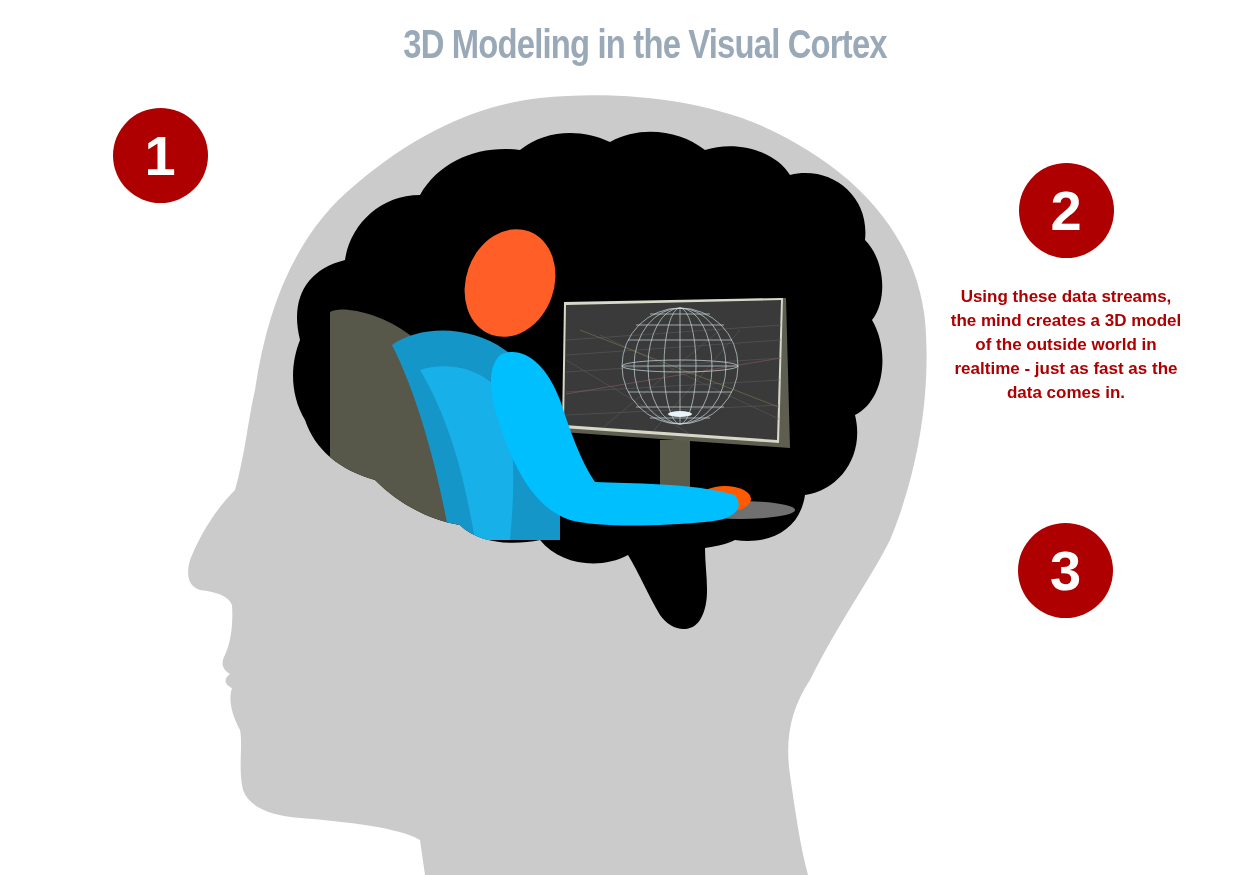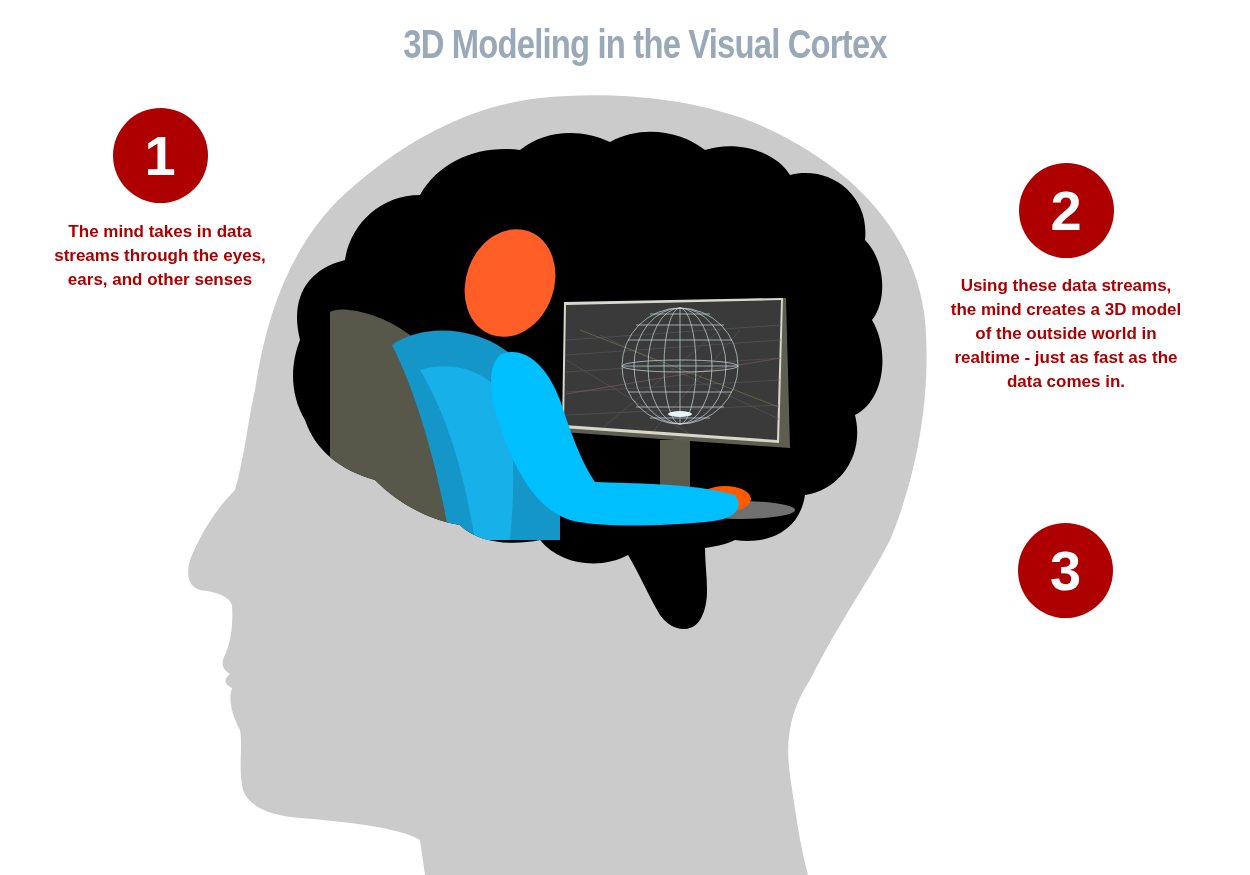--- a/index.html
+++ b/index.html
@@ -16,21 +16,21 @@
     color: #ffffff; font-weight: bold; font-size: 56px; line-height: 95px; text-align: center;
     font-family: "Liberation Sans", sans-serif;
   }
   .step-text {
     color: #ae0000; font-weight: bold; font-size: 17px; line-height: 24px; margin-top: 17px;
     font-family: "Liberation Sans", sans-serif;
   }
   #step1 { left: 30px; top: 108px; width: 260px; }
   #step1 .step-text { width: 240px; margin-left: 10px; }
   #step2 { left: 950px; top: 163px; width: 232px; }
-  #step2 .step-text { margin-top: 16px; }
+  #step2 .step-text { margin-top: 27px; }
   #step3 { left: 938px; top: 523px; width: 255px; }
   #step3 .step-text { margin-top: 16px; }
 </style>
 </head>
 <body>
 
 <svg class="illustration" viewBox="0 0 1250 875" width="1250" height="875" xmlns="http://www.w3.org/2000/svg">
   <defs>
     <clipPath id="screenClip">
       <polygon points="566,305 782,300 778,440 562,425"></polygon>
@@ -158,21 +158,20 @@
     <path fill="#18b0e8" d="M420,370 C450,360 490,370 505,400 C515,440 515,490 510,540 L475,540 C465,480 450,420 420,370 Z"></path>
 
     <path fill="#00bfff" d="M500,355 C520,345 545,360 560,400 C570,430 580,460 595,482 C630,484 690,482 735,495 C745,508 735,520 705,522 C660,526 600,528 570,520 C540,510 520,480 505,440 C490,400 485,370 500,355 Z"></path>
   </g>
 </svg>
 
 <div class="title">3D Modeling in the Visual Cortex</div>
 
 <div class="step" id="step1">
   <div class="badge">1</div>
-  <div class="step-text">The mind takes in data streams through the eyes, ears, and other senses</div>
 </div>
 
 <div class="step" id="step2">
   <div class="badge">2</div>
   <div class="step-text">Using these data streams, the mind creates a 3D model of the outside world in realtime - just as fast as the data comes in.</div>
 </div>
 
 <div class="step" id="step3">
   <div class="badge">3</div>
 </div>

